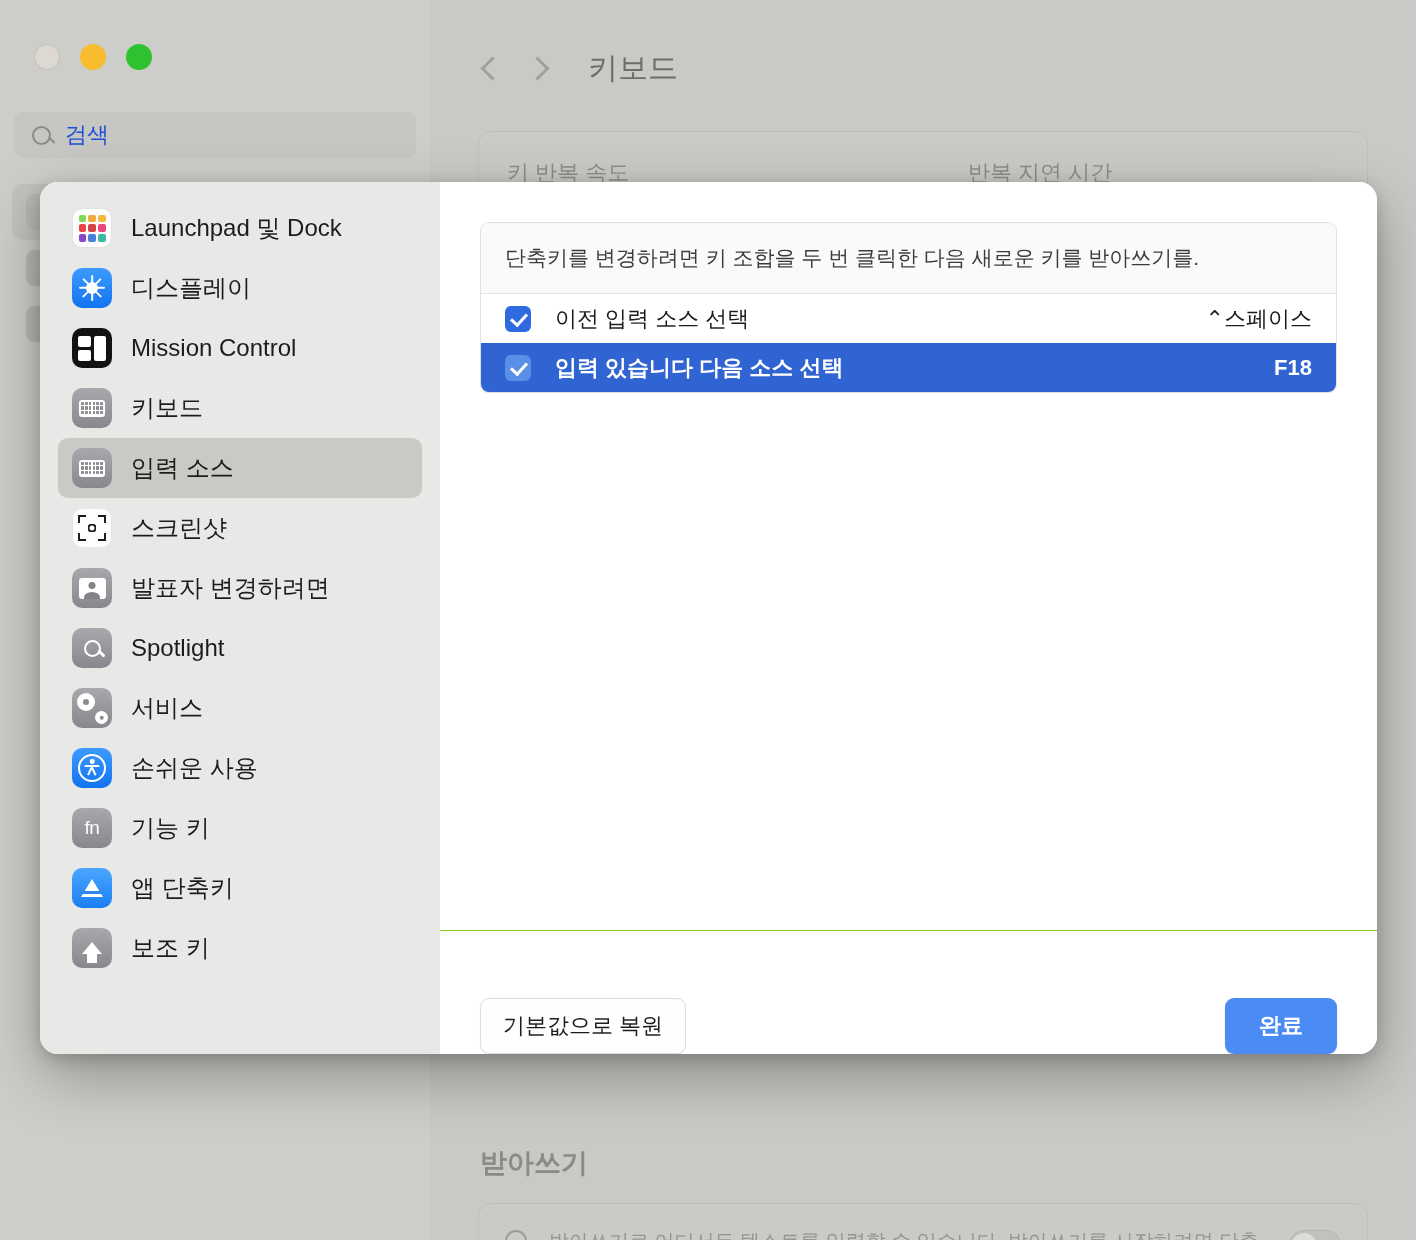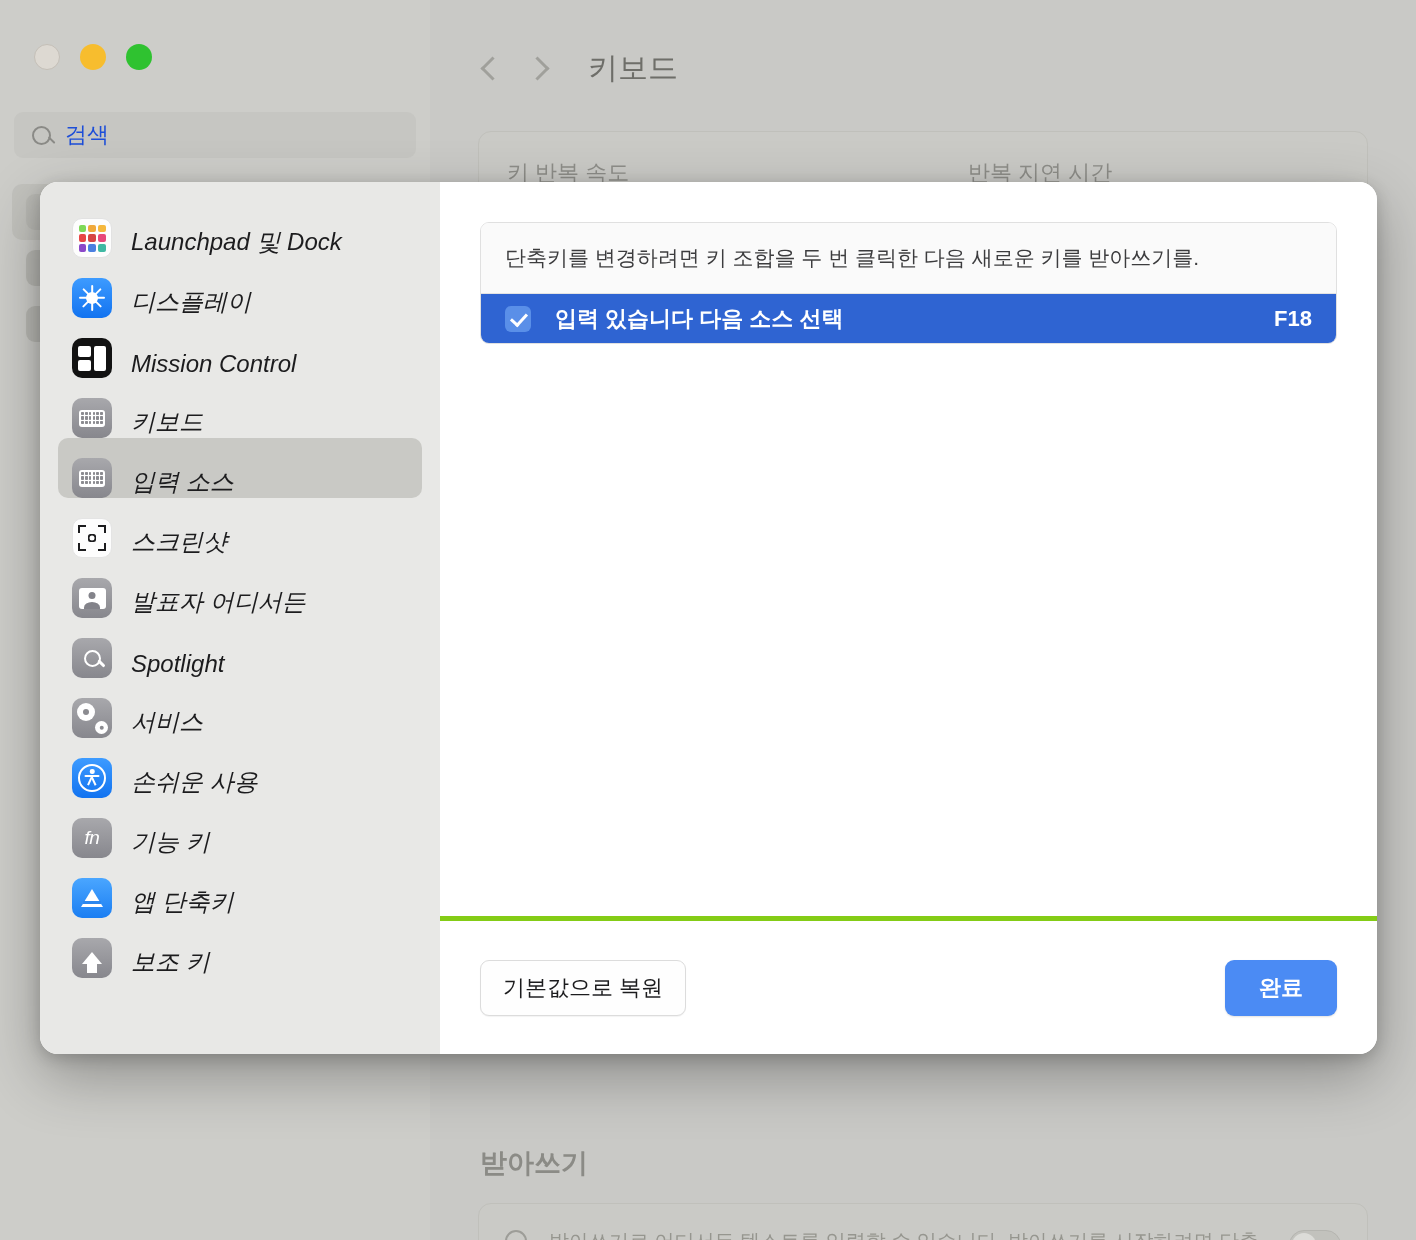--- a/index.html
+++ b/index.html
@@ -125,23 +125,23 @@
     display: flex;
     box-shadow: 0 22px 60px rgba(0,0,0,.30), 0 4px 16px rgba(0,0,0,.18);
     background: #fff;
   }
 
   .sheet-sidebar {
     width: 400px; background: #e8e8e6;
     padding: 16px 0 0 0; flex: none;
   }
   .s-item {
-    display: flex; align-items: flex-end; gap: 19px;
+    display: flex; align-items: center; gap: 19px;
     height: 60px; margin: 0 18px; padding: 0 14px;
-    border-radius: 10px; cursor: default; font-style: italic;
+    border-radius: 10px; cursor: default;
   }
   .s-item.sel { background: #c9c9c5; }
   .s-label { font-size: 24px; color: #1c1c1e; white-space: nowrap; }
   .s-icon {
     width: 40px; height: 40px; border-radius: 10px; flex: none;
     display: flex; align-items: center; justify-content: center;
     position: relative; overflow: hidden;
   }
 
   
@@ -245,23 +245,23 @@
     content: ""; position: absolute; left: 8.5px; top: 4px;
     width: 7px; height: 13px; border: solid #fff;
     border-width: 0 3px 3px 0; transform: rotate(42deg);
   }
   .sc-name { font-size: 22px; color: #1c1c1e; flex: 1; }
   .sc-key  { font-size: 22px; color: #1c1c1e; }
   .sc-row.selected .sc-name,
   .sc-row.selected .sc-key { color: #fff; font-weight: 600; }
 
   .sheet-footer {
-    border-top: 5px solid #84cc16;
-    height: 138px; flex: none;
-    display: flex; align-items: center; justify-content: space-between;
+    border-top: 1px solid #84cc16;
+    height: 124px; flex: none;
+    display: flex; align-items: flex-end; justify-content: space-between;
     padding: 0 40px;
   }
   .btn-restore {
     background: #fefefe; border: 1px solid #dcdcdc; border-radius: 9px;
     padding: 12px 22px; font-size: 22px; color: #1c1c1e;
     box-shadow: 0 1px 1px rgba(0,0,0,.05);
     font-family: inherit;
   }
   .btn-done {
     background: #4b8bf4; border: none; border-radius: 9px;
@@ -458,21 +458,21 @@
             <span class="ss-cam"></span>
           </span>
       </span>
       <span class="s-label">스크린샷</span>
     </div>
 
     <div class="s-item">
       <span class="s-icon ic-presenter">
         <span class="pr-card"></span>
       </span>
-      <span class="s-label">발표자 어디서든</span>
+      <span class="s-label">발표자 변경하려면</span>
     </div>
 
     <div class="s-item">
       <span class="s-icon ic-spotlight">
         <span class="sp-mag"></span>
       </span>
       <span class="s-label">Spotlight</span>
     </div>
 
     <div class="s-item">
@@ -514,20 +514,25 @@
       <span class="s-label">보조 키</span>
     </div>
   </div>
 
   <div class="sheet-main">
     <div class="sheet-body">
       <div class="shortcuts-box">
 
         <div class="hint-bar">단축키를 변경하려면 키 조합을 두 번 클릭한 다음 새로운 키를 받아쓰기를.</div>
 
+        <div class="sc-row">
+          <span class="cbox"></span>
+          <span class="sc-name">이전 입력 소스 선택</span>
+          <span class="sc-key">⌃스페이스</span>
+        </div>
 
         <div class="sc-row selected">
           <span class="cbox"></span>
           <span class="sc-name">입력 있습니다 다음 소스 선택</span>
           <span class="sc-key">F18</span>
         </div>
 
       </div>
     </div>
 

